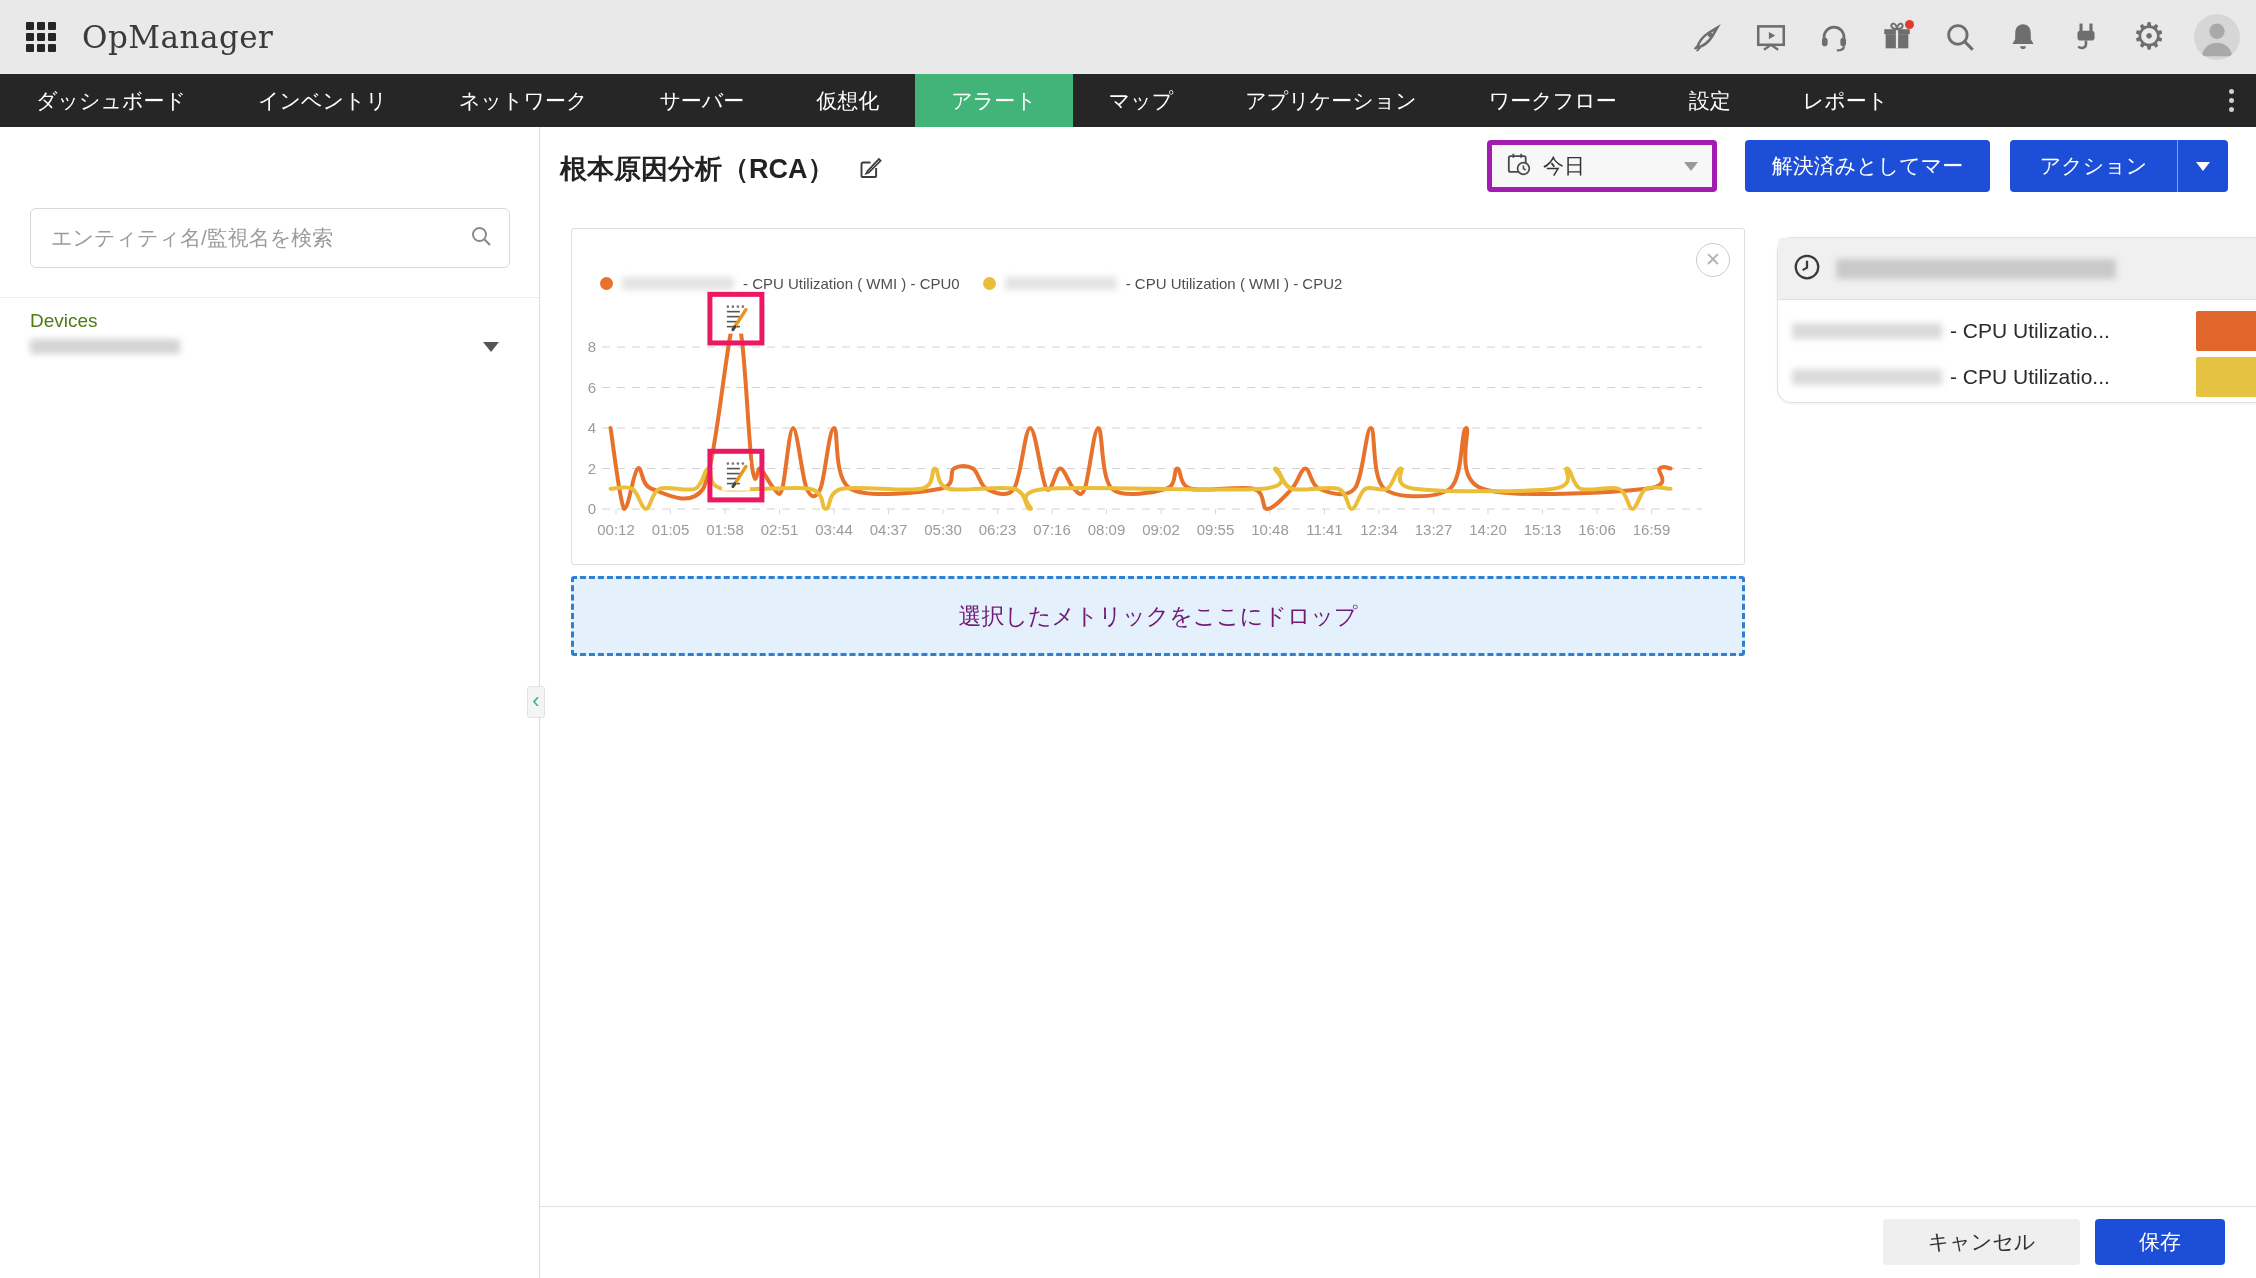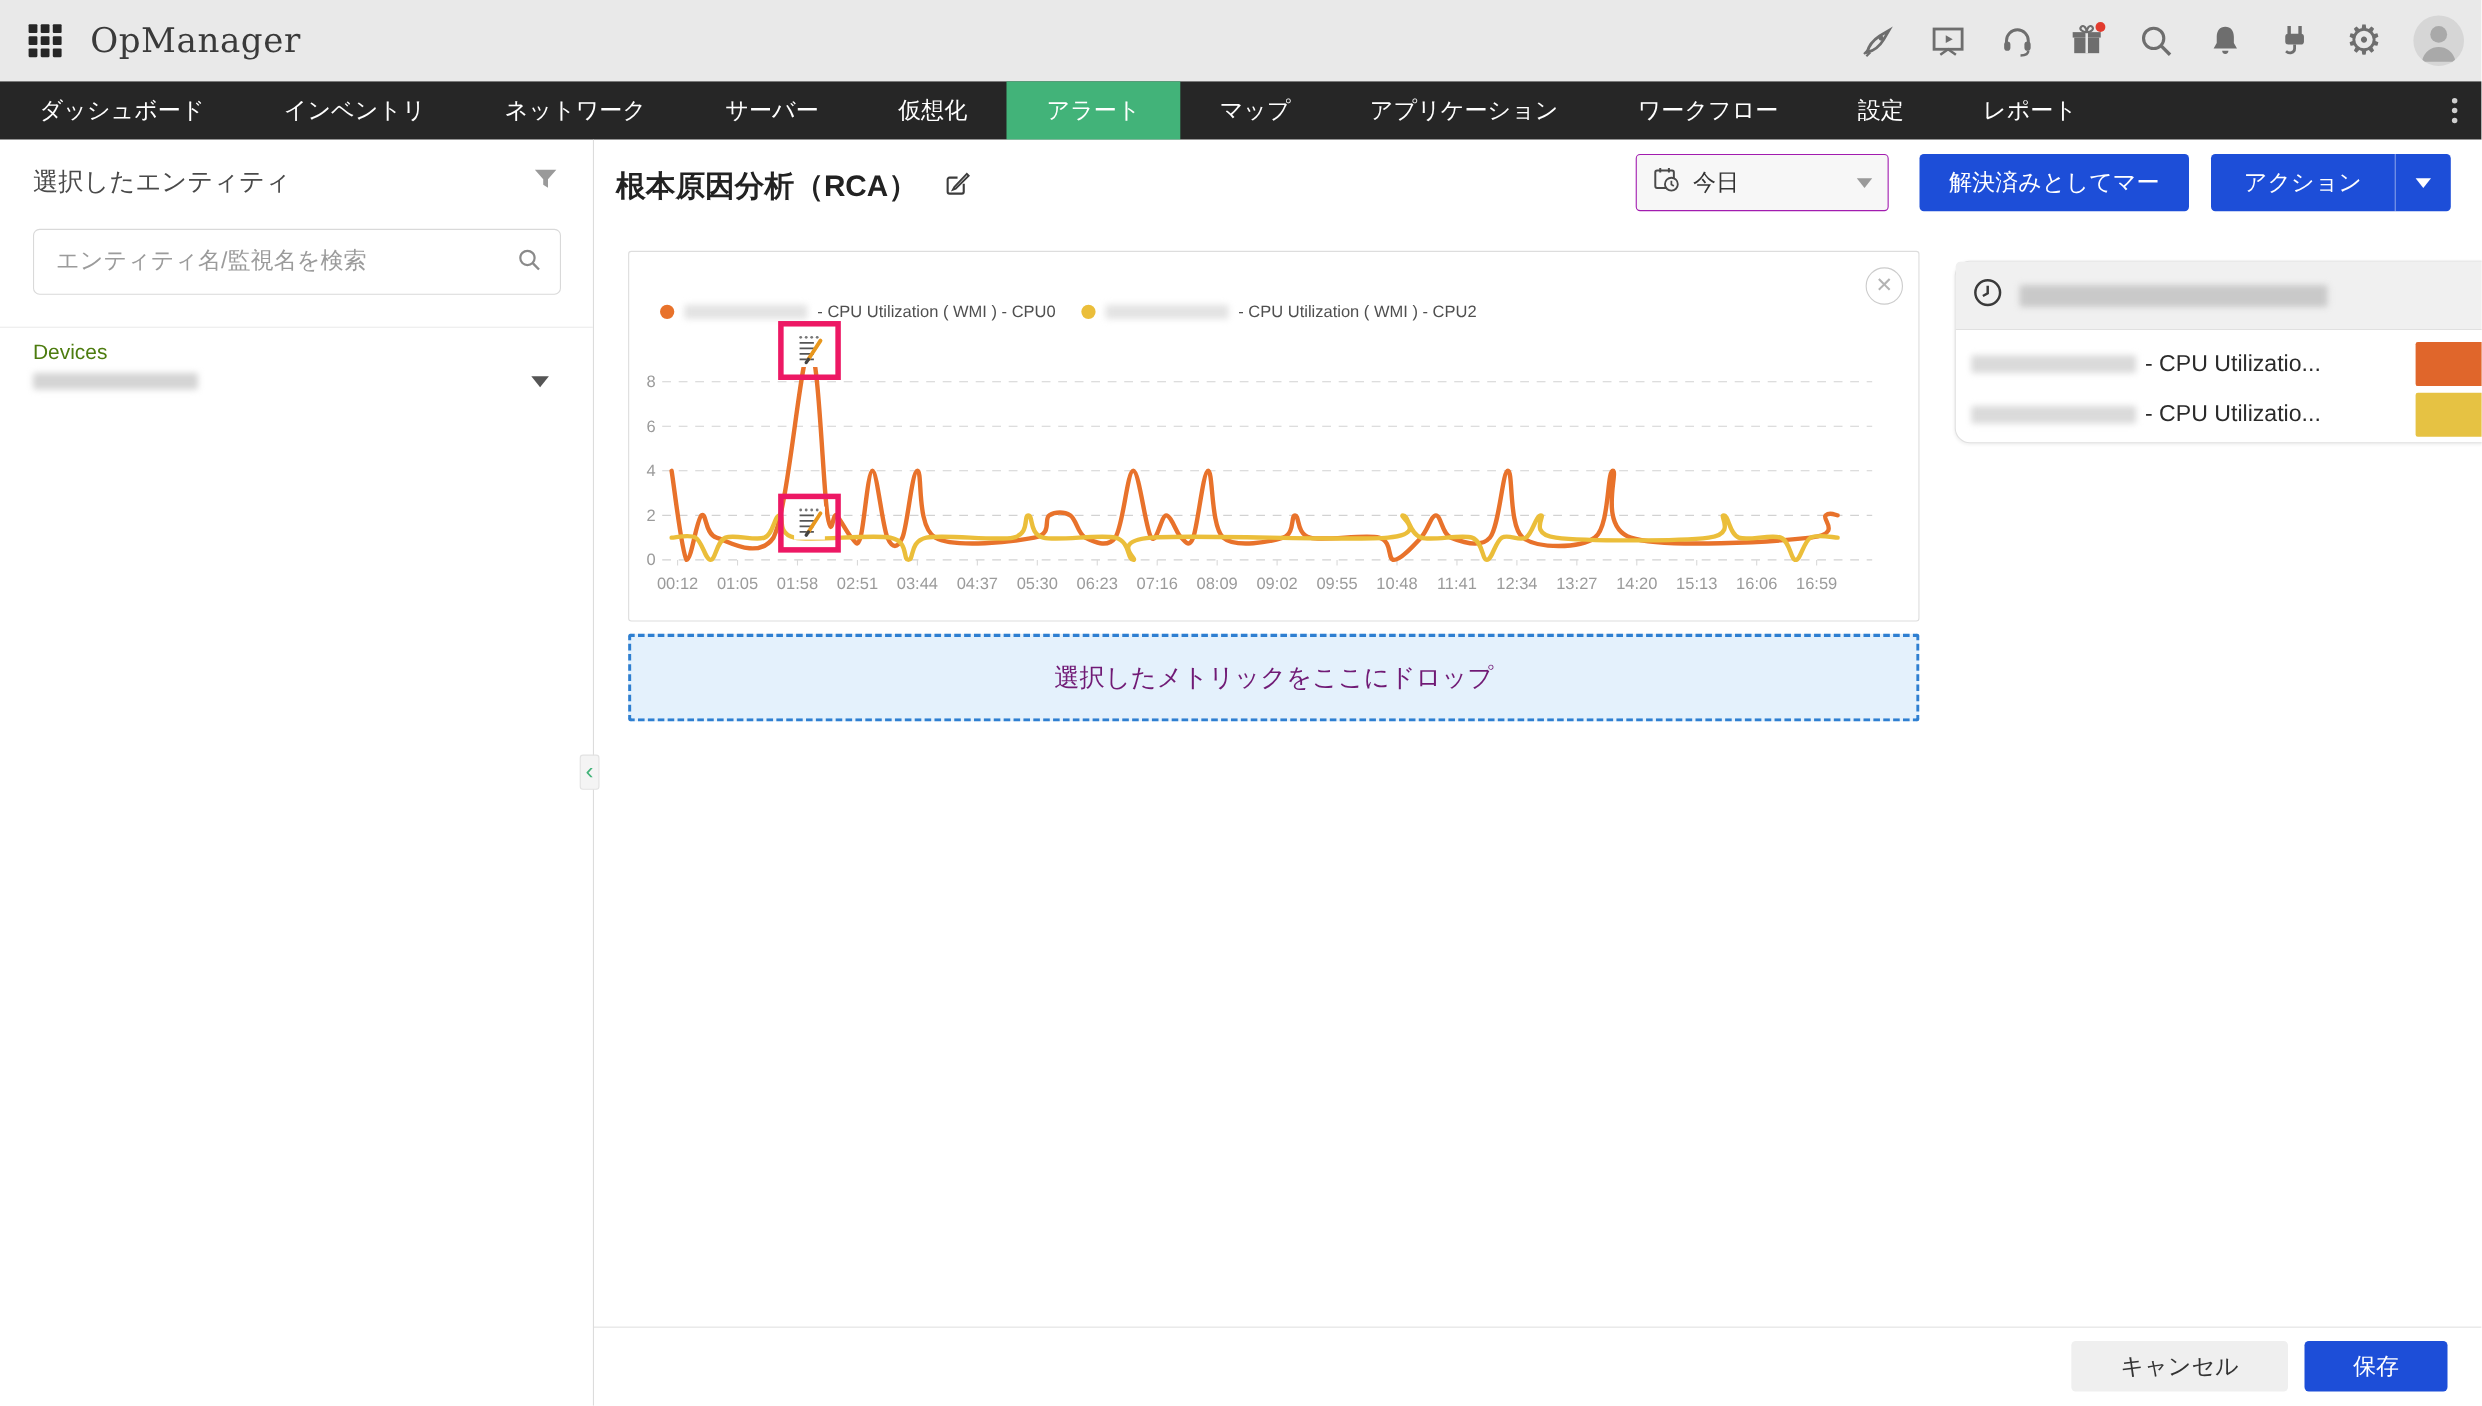--- a/index.html
+++ b/index.html
@@ -39,21 +39,21 @@
   .sb-caret { position:absolute; right:40px; top:215px; width:0; height:0; border-left:8px solid transparent; border-right:8px solid transparent; border-top:10px solid #555; cursor:pointer; }
   .sb-addbtn { position:absolute; left:0; bottom:10px; width:540px; height:50px; background:#45b77e; color:#fff; font-size:23px; border:none; cursor:pointer; font-family:inherit; }
   .collapse-tab { position:absolute; left:527px; top:686px; width:18px; height:32px; background:#f4f4f4; border:1px solid #e2e2e2; border-radius:3px; color:#42b379; font-size:22px; line-height:28px; text-align:center; cursor:pointer; z-index:5; }
 
   
   .main { position:absolute; left:540px; top:127px; width:1716px; height:1151px; background:#fff; }
   .page-title-row { position:absolute; left:20px; top:24px; display:flex; align-items:center; gap:22px; }
   .page-title { font-size:27px; color:#222; font-weight:bold; }
   .edit-ic { cursor:pointer; }
 
-  .datepicker { position:absolute; left:947px; top:13px; width:230px; height:52px; background:#f7f7f7; border:1px solid #a21caf; border-radius:4px; display:flex; align-items:center; padding:0 14px; gap:10px; cursor:pointer; }
+  .datepicker { position:absolute; left:947px; top:13px; width:230px; height:52px; background:#f7f7f7; border:5px solid #a21caf; border-radius:4px; display:flex; align-items:center; padding:0 14px; gap:10px; cursor:pointer; }
   .datepicker .dp-label { font-size:21px; color:#333; flex:1; }
   .caret-down { width:0; height:0; border-left:7px solid transparent; border-right:7px solid transparent; border-top:9px solid #9a9a9a; }
   .btn-green { background:#1d4ed8; color:#fff; border:none; border-radius:4px; font-size:21px; font-family:inherit; cursor:pointer; }
   .btn-resolve { position:absolute; left:1205px; top:13px; width:245px; height:52px; }
   .btn-action { position:absolute; left:1470px; top:13px; width:218px; height:52px; display:flex; align-items:center; }
   .btn-action .lbl { flex:1; text-align:center; }
   .btn-action .sep { width:1px; height:52px; background:rgba(255,255,255,0.45); }
   .btn-action .cw { width:50px; display:flex; justify-content:center; }
   .btn-action .caret-down { border-top-color:#fff; }
 
@@ -183,28 +183,20 @@
     <div class="tab">設定</div>
     <div class="tab">レポート</div>
     <div class="kebab">
         <i></i>
         <i></i>
         <i></i>
       </div>
   </nav>
 
   <aside class="sidebar">
-    <div class="sb-title-row">
-      <span class="sb-title">選択したエンティティ</span>
-      <span>
-        <svg viewBox="0 0 24 24" width="26" height="26">
-            <path d="M3 4h18l-7 8v7l-4-2.5V12z" fill="#9a9a9a"></path>
-          </svg>
-      </span>
-    </div>
     <div class="sb-search">
       <input type="text" placeholder="エンティティ名/監視名を検索" style="">
       <span>
         <svg viewBox="0 0 24 24" width="24" height="24">
             <circle cx="10.5" cy="10.5" r="6.5" fill="none" stroke="#8a8a8a" stroke-width="2"></circle>
             <line x1="15.5" y1="15.5" x2="21" y2="21" stroke="#8a8a8a" stroke-width="2.2"></line>
           </svg>
       </span>
     </div>
     <div class="sb-div"></div>

